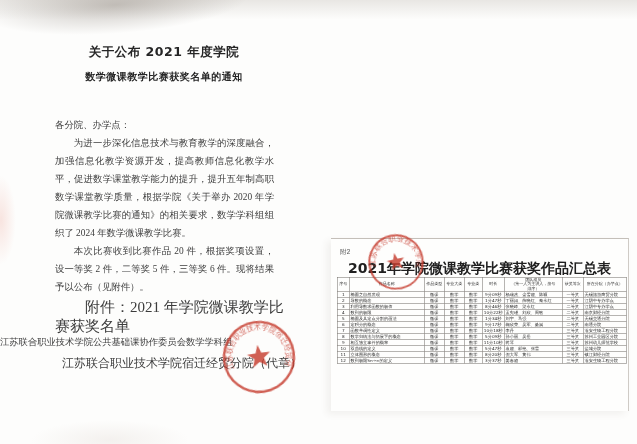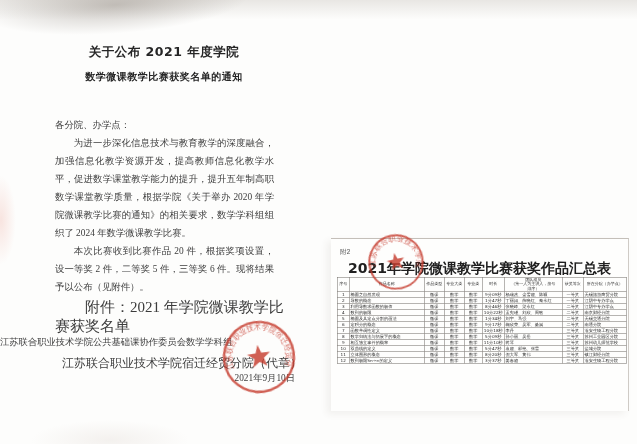--- a/index.html
+++ b/index.html
@@ -71,21 +71,20 @@
     <div class="title title1">关于公布 2021 年度学院</div>
     <div class="title title2">数学微课教学比赛获奖名单的通知</div>
     <div class="bodytext">
       <p class="salutation">各分院、办学点：</p>
       <p>为进一步深化信息技术与教育教学的深度融合，加强信息化教学资源开发，提高教师信息化教学水平，促进数学课堂教学能力的提升，提升五年制高职数学课堂教学质量，根据学院《关于举办 2020 年学院微课教学比赛的通知》的相关要求，数学学科组组织了 2024 年数学微课教学比赛。</p>
       <p>本次比赛收到比赛作品 20 件，根据奖项设置，设一等奖 2 件，二等奖 5 件，三等奖 6 件。现将结果予以公布（见附件）。</p>
     </div>
     <div class="attach">附件：2021 年学院微课教学比赛获奖名单</div>
     <div class="sig1">江苏联合职业技术学院公共基础课协作委员会数学学科组</div>
     <div class="sig2">江苏联合职业技术学院宿迁经贸分院（代章）</div>
-    <div class="sigdate">2021年9月10日</div>
 
     <div class="seal seal-notice">
       <svg viewBox="0 0 100 100" aria-hidden="true">
         <circle cx="50" cy="50" r="46" fill="none" stroke="#c5392b" stroke-width="3.2"></circle>
         <polygon points="50,34 53.8,44.7 65.2,45.1 56.2,52.0 59.4,62.9 50,56.5 40.6,62.9 43.8,52.0 34.8,45.1 46.2,44.7" fill="#c5392b"></polygon>
         <defs>
             <path id="sealArc1" d="M 16.2 62.3 A 36 36 0 1 1 83.8 62.3" fill="none"></path>
           </defs>
         <text font-size="10.5" fill="#c5392b" font-family="'DejaVu Sans',sans-serif">
           <textPath href="#sealArc1" startOffset="2" textLength="150" lengthAdjust="spacingAndGlyphs">江苏联合职业技术学院宿迁经贸分院</textPath>

